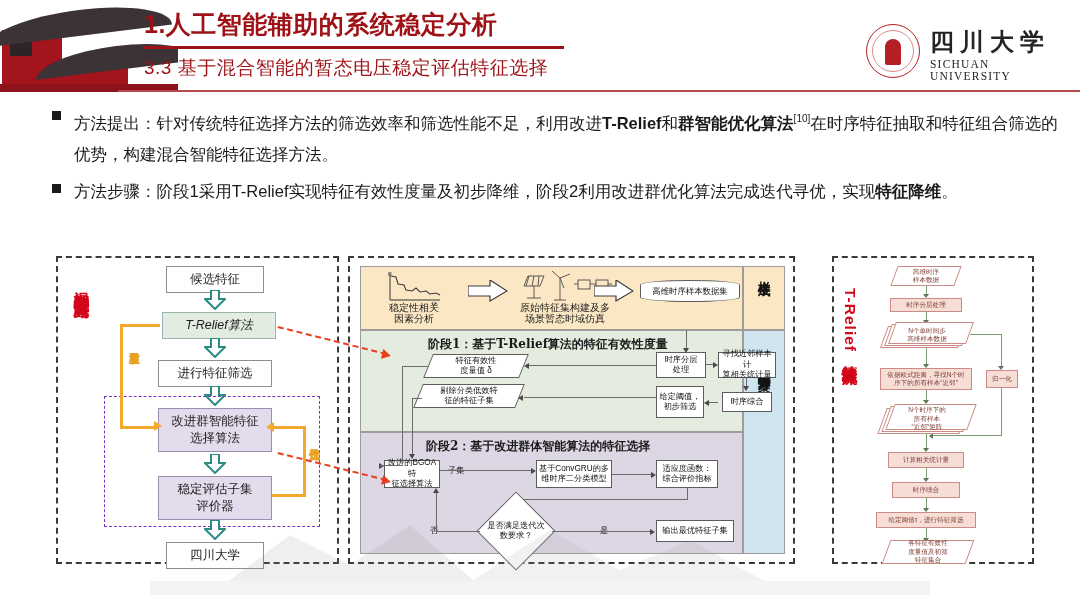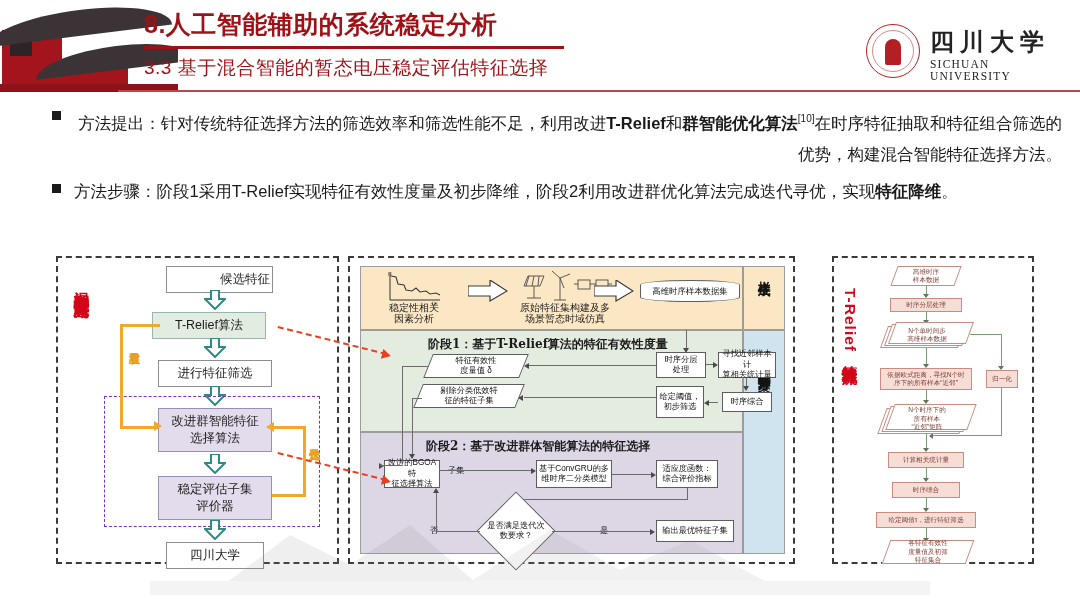--- a/index.html
+++ b/index.html
@@ -37,21 +37,21 @@
   .logo { position:absolute; left:866px; top:24px; width:196px; height:56px; }
   .logo-seal { position:absolute; left:0; top:0; width:54px; height:54px; border:1.6px solid #b41f24; border-radius:50%; }
   .logo-seal:after{ content:""; position:absolute; left:5px; top:5px; right:5px; bottom:5px; border:1px solid #d88b8e; border-radius:50%; }
   .logo-seal .torch { position:absolute; left:50%; top:14px; margin-left:-8px; width:16px; height:26px; background:#b41f24; border-radius:8px 8px 2px 2px; }
   .logo-cn { position:absolute; left:64px; top:2px; font-size:24px; color:#232323; font-weight:bold; letter-spacing:6px; font-family:"DejaVu Serif", serif; }
   .logo-en { position:absolute; left:64px; top:34px; font-size:11.5px; color:#232323; letter-spacing:1.2px; font-family:"Liberation Serif", serif; }
   .header-rule { position:absolute; left:118px; top:90px; width:962px; height:2px; background:#b6494c; }
 
   
   .bullets { position:absolute; left:52px; top:103px; width:1010px; }
-  .bullet { display:flex; align-items:flex-start; margin-bottom:6px;text-align:right; }
+  .bullet { display:flex; align-items:flex-start; margin-bottom:6px; }
   .bullet .sq { width:9px; height:9px; background:#1a1a1a; margin:8px 13px 0 0; flex:none; }
   .bullet .txt { font-size:16.5px; line-height:31px; color:#1a1a1a; }
   .bold { font-weight:bold; }
   sup { font-size:10px; vertical-align:super; }
 
   
   .diagram { position:absolute; left:56px; top:256px; width:978px; height:308px; }
   .panel { position:absolute; top:0; height:308px; border:2.5px dashed #3a3a3a; background:#fff; }
   .p-left  { left:0;   width:283px; }
   .p-mid   { left:292px; width:447px; }
@@ -161,21 +161,21 @@
     <div class="temple">
       <div class="pillar p1"></div>
       <div class="pillar p2"></div>
       <div class="plaque"></div>
       <div class="roof r1"></div>
       <div class="roof r2"></div>
       <div class="base"></div>
     </div>
 
     <div class="title-block">
-      <div class="title-main">8.人工智能辅助的系统稳定分析</div>
+      <div class="title-main">1.人工智能辅助的系统稳定分析</div>
       <div class="title-rule"></div>
       <div class="title-sub">3.3 基于混合智能的暂态电压稳定评估特征选择</div>
     </div>
 
     <div class="logo">
       <div class="logo-seal">
           <div class="torch"></div>
         </div>
       <div class="logo-cn">四川大学</div>
       <div class="logo-en">SICHUAN UNIVERSITY</div>
@@ -192,27 +192,27 @@
       <div class="sq"></div>
       <div class="txt">方法步骤：阶段1采用T-Relief实现特征有效性度量及初步降维，阶段2利用改进群优化算法完成迭代寻优，实现<span class="bold">特征降维</span>。</div>
     </div>
   </div>
 
   <div class="diagram">
 
     <div class="panel p-left">
       <div class="vtitle" style="left:16px; top:22px;">混合智能特征选择研究思路</div>
 
-      <div class="node" style="position:absolute;left:108px;top:8px;width:107px;text-align:right;">候选特征</div>
+      <div class="node" style="position:absolute;left:108px;top:8px;width:98px;">候选特征</div>
       <div class="arw" style="left:157px;top:32px;">
         <svg width="22" height="20" viewBox="0 0 22 20">
             <polygon points="7,0 15,0 15,9 21,9 11,19 1,9 7,9" fill="#fff" stroke="#2e8b83" stroke-width="2"></polygon>
           </svg>
       </div>
-      <div class="node green" style="position:absolute;left:94px;top:54px;width:114px;">T-Relief算法</div>
+      <div class="node green" style="position:absolute;left:104px;top:54px;width:114px;font-style:italic;">T-Relief算法</div>
       <div class="arw" style="left:157px;top:80px;">
         <svg width="22" height="20" viewBox="0 0 22 20">
             <polygon points="7,0 15,0 15,9 21,9 11,19 1,9 7,9" fill="#fff" stroke="#2e8b83" stroke-width="2"></polygon>
           </svg>
       </div>
       <div class="node" style="position:absolute;left:100px;top:102px;width:114px;">进行特征筛选</div>
       <div class="arw" style="left:157px;top:128px;">
         <svg width="22" height="20" viewBox="0 0 22 20">
             <polygon points="7,0 15,0 15,9 21,9 11,19 1,9 7,9" fill="#fff" stroke="#2e8b83" stroke-width="2"></polygon>
           </svg>

